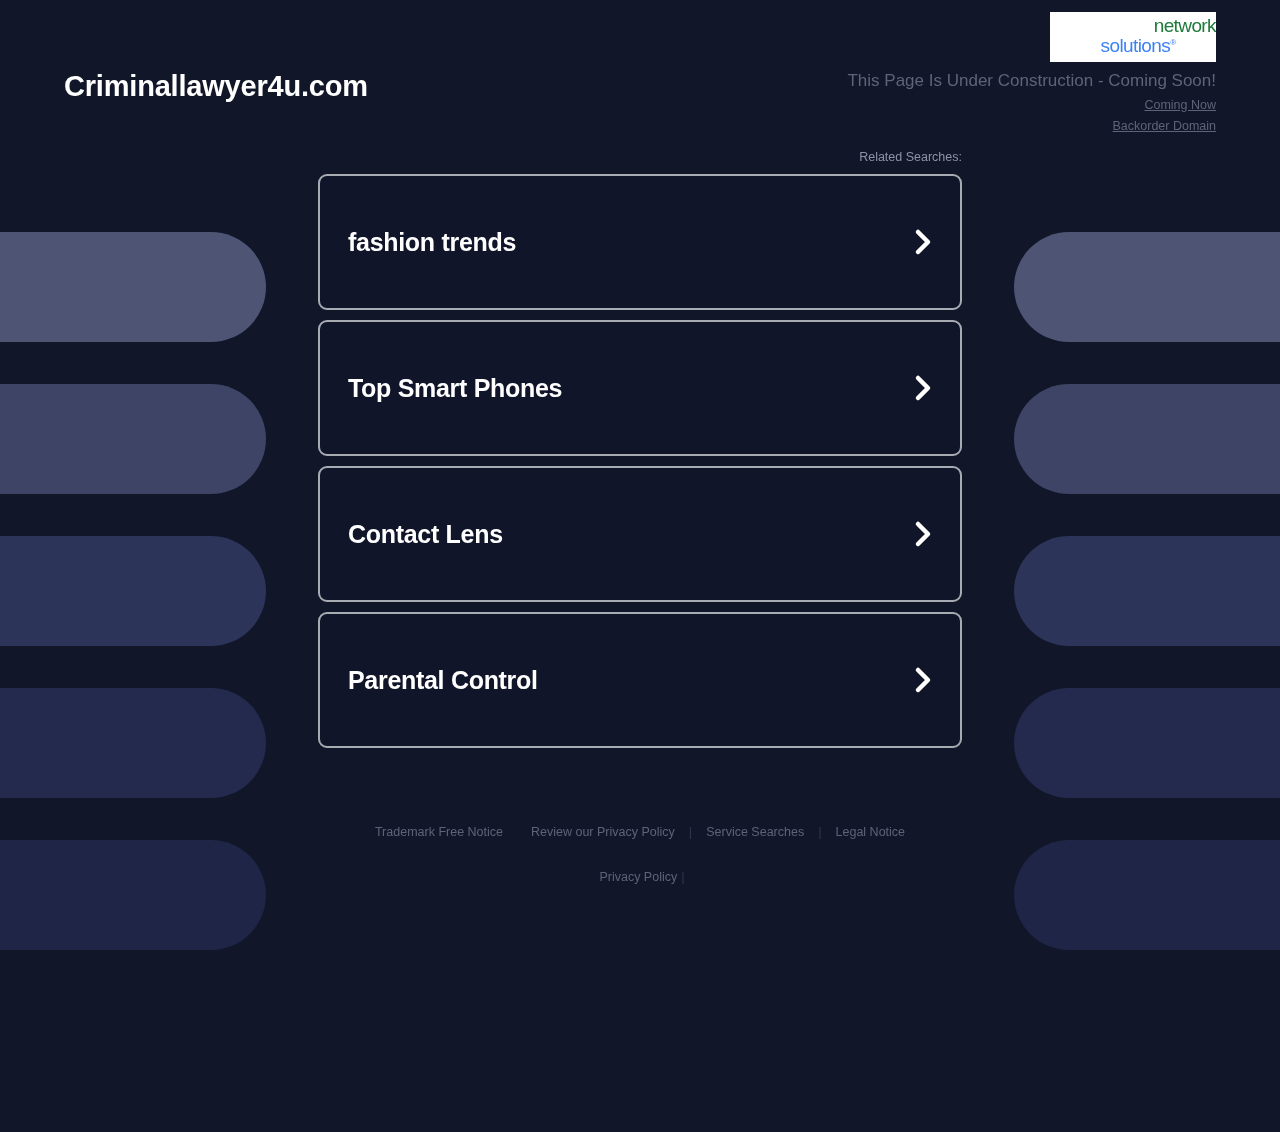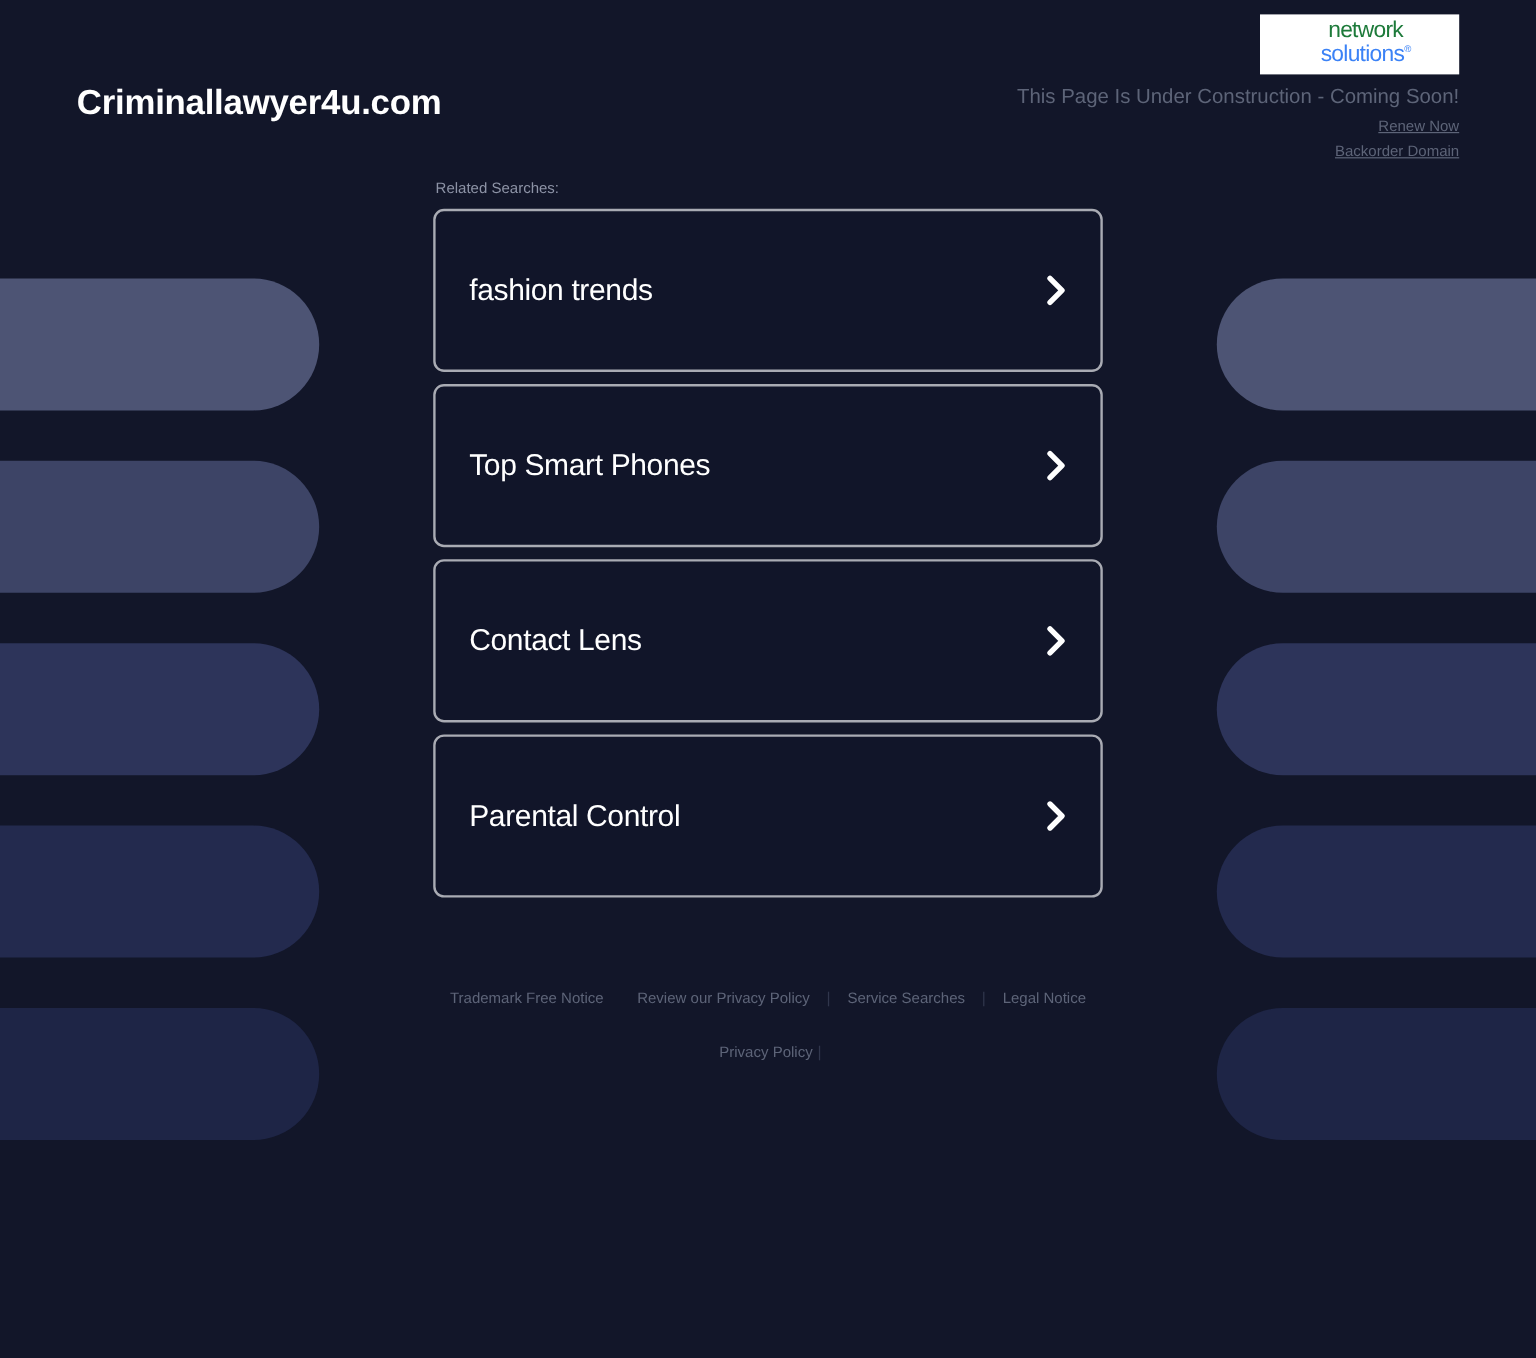--- a/index.html
+++ b/index.html
@@ -70,20 +70,21 @@
     padding: 4px 0 0 0;
     text-align: center;
     line-height: 1;
   }
   .ns-logo .ns-line1 {
     display: block;
     font-size: 19px;
     color: #1d7a3a;
     letter-spacing: -0.6px;
     margin-left: 10px;
+    text-align: right;
   }
   .ns-logo .ns-line2 {
     display: block;
     font-size: 19px;
     color: #3b82f6;
     letter-spacing: -0.6px;
     margin-top: 1px;
     margin-left: 10px;
   }
   .ns-logo .ns-reg {
@@ -105,43 +106,44 @@
     color: #5d6478;
     text-decoration: underline;
     cursor: pointer;
     white-space: nowrap;
   }
 
   
   .main {
     position: relative;
     z-index: 5;
-    width: 558px;
+    width: 644px;
     margin: 0 auto;
+    text-align: right;
   }
   .related-label {
     font-size: 12.5px;
     color: #8d93a6;
     margin-bottom: 10px;
     padding-left: 2px;
   }
   .card {
     position: relative;
     height: 136px;
     background: #111529;
     border: 2px solid #a9abb3;
     border-radius: 9px;
     margin-bottom: 10px;
     cursor: pointer;
     display: flex;
     align-items: center;
   }
   .card-title {
     font-size: 25px;
-    font-weight: normal;
+    font-weight: bold;
     color: #ffffff;
     padding-left: 28px;
     letter-spacing: -0.3px;
   }
   .card-chevron {
     position: absolute;
     right: 24px;
     top: 50%;
     transform: translateY(-50%);
     width: 26px;
@@ -201,21 +203,21 @@
 
   <div class="ns-block">
 
     <div class="ns-logo">
       <span class="ns-line1">network</span>
       <span class="ns-line2"><span>solutions</span><span class="ns-reg">®</span></span>
     </div>
 
     <span class="ns-construction">This Page Is Under Construction - Coming Soon!</span>
 
-    <a class="ns-link">Renew Now</a>
+    <a class="ns-link">Coming Now</a>
 
     <a class="ns-link">Backorder Domain</a>
   </div>
 </div>
 
 <div class="main">
 
   <div class="related-label">Related Searches:</div>
 
   <div id="cards-container">

